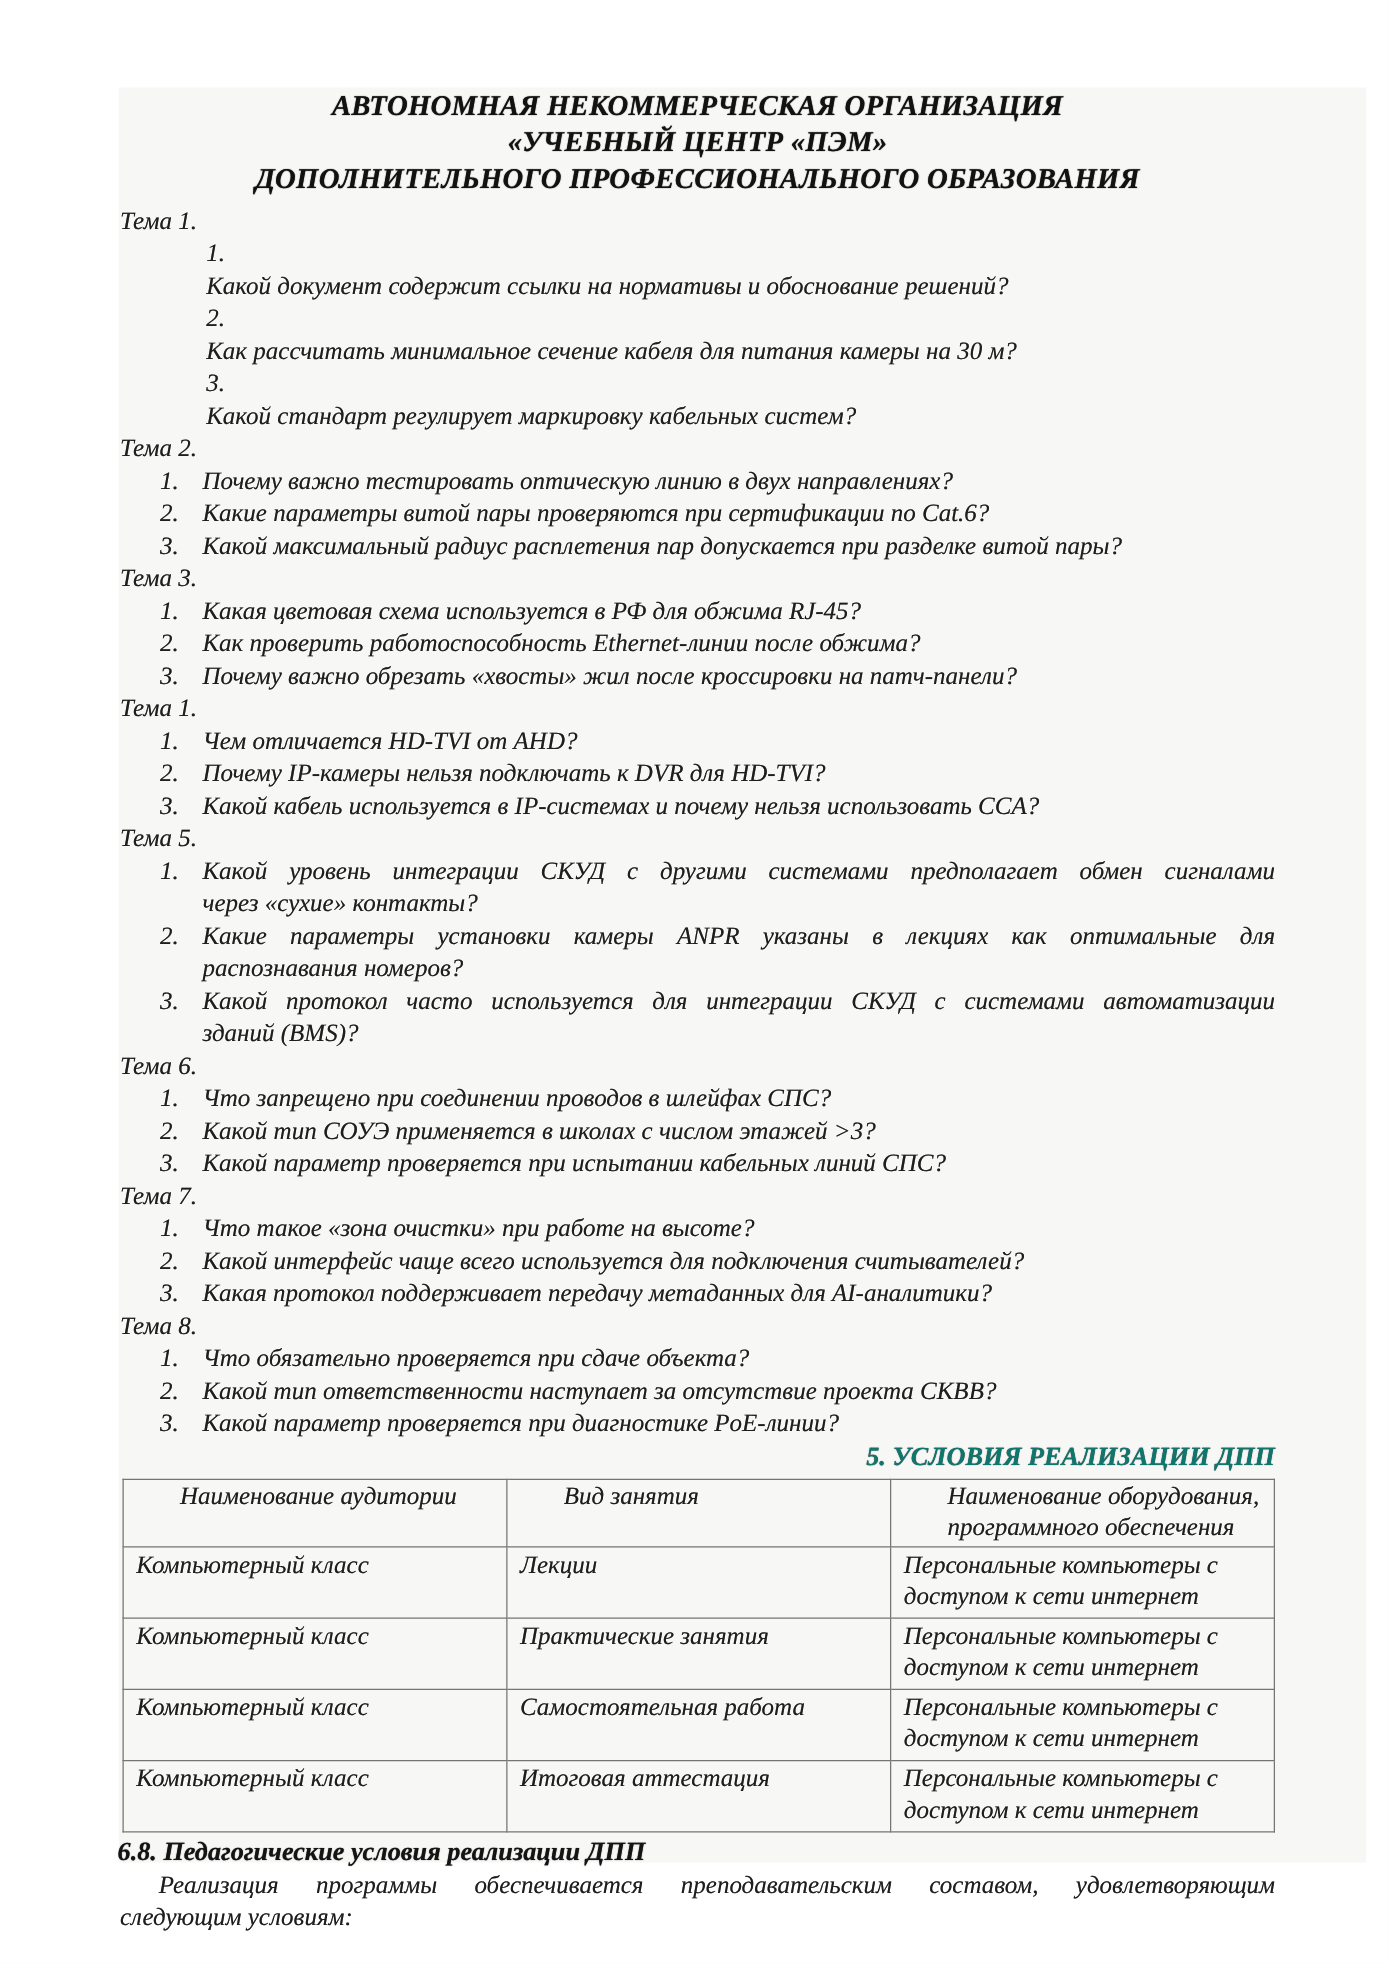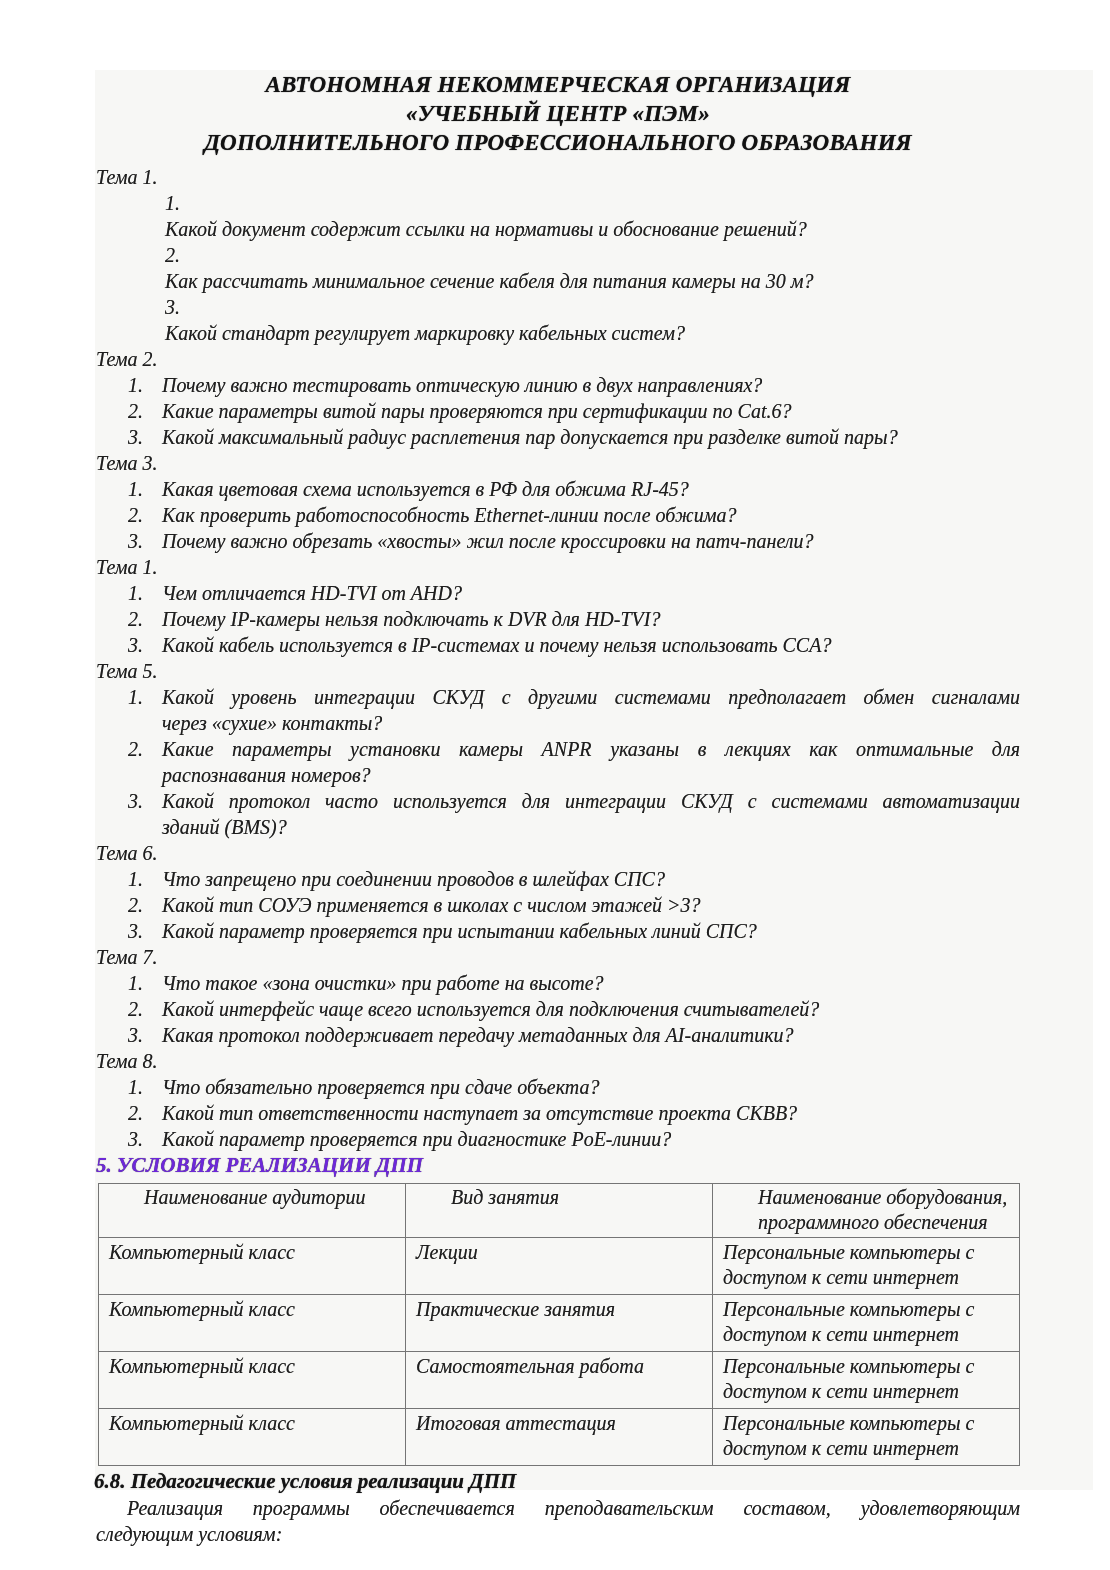--- a/index.html
+++ b/index.html
@@ -30,21 +30,21 @@
   .doc-header{ text-align:center; font-weight:700; font-size:23px; line-height:29px;
     letter-spacing:.2px; color:#121212; margin-bottom:7px;
     text-shadow:0 0 .9px rgba(0,0,0,.85);}
   .theme-label{ }
   .item{position:relative;padding-left:66px;}
   .item .num{position:absolute;left:32px;top:0;}
   .item.inline{padding-left:69px;}
   .item.inline .num{position:static;margin-right:8px;}
   .item.inline .txt{display:inline;}
   .jl{text-align:justify;text-align-last:justify;}
-  .section-heading{ text-align:left;font-weight:700;font-size:21px;color:#6d28d9;
+  .section-heading{ text-align:right;font-weight:700;font-size:21px;color:#0f766e;
     text-shadow:0 0 .8px rgba(0,0,0,.8);}
   .sub-heading{ font-weight:700;font-size:21px;color:#141414;margin-left:-2px;
     text-shadow:0 0 .8px rgba(0,0,0,.8);}
   table.room-table{
     width:922px;border-collapse:collapse;table-layout:fixed;
     margin:5px 0 2px 2px;
   }
   .room-table th,.room-table td{
     border:1.5px solid var(--border);
     font-weight:400;text-align:left;vertical-align:top;

